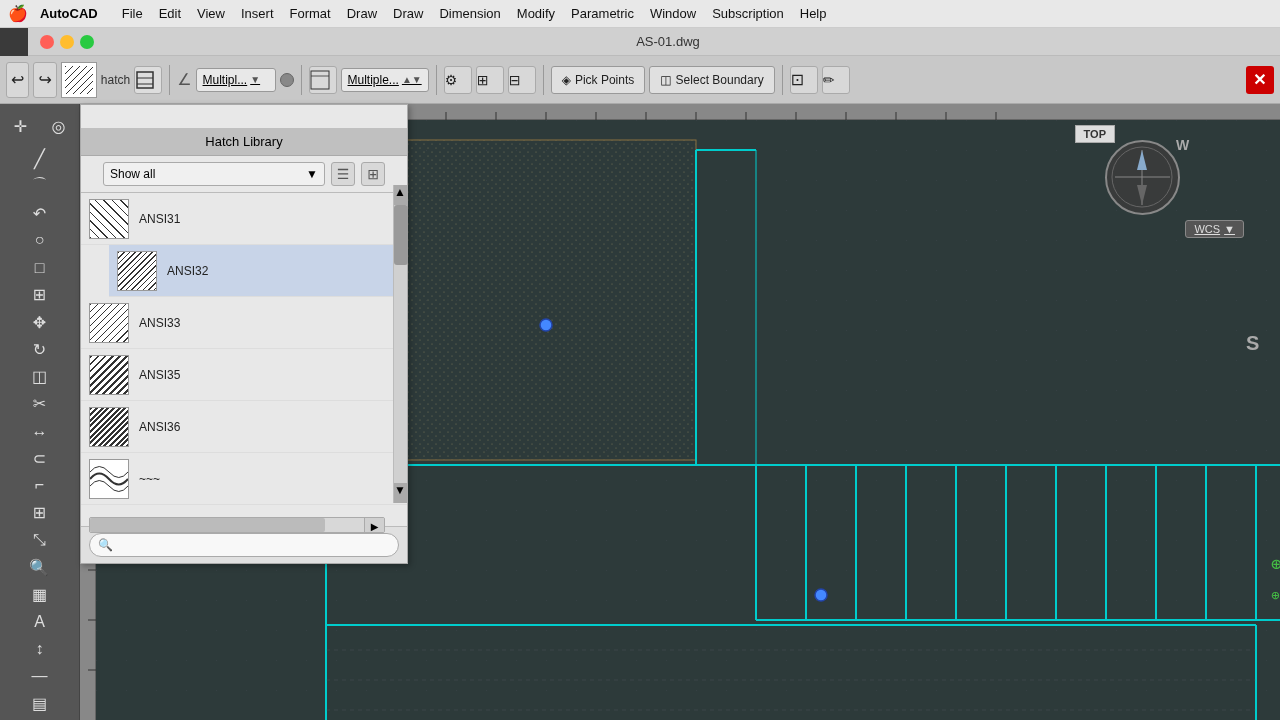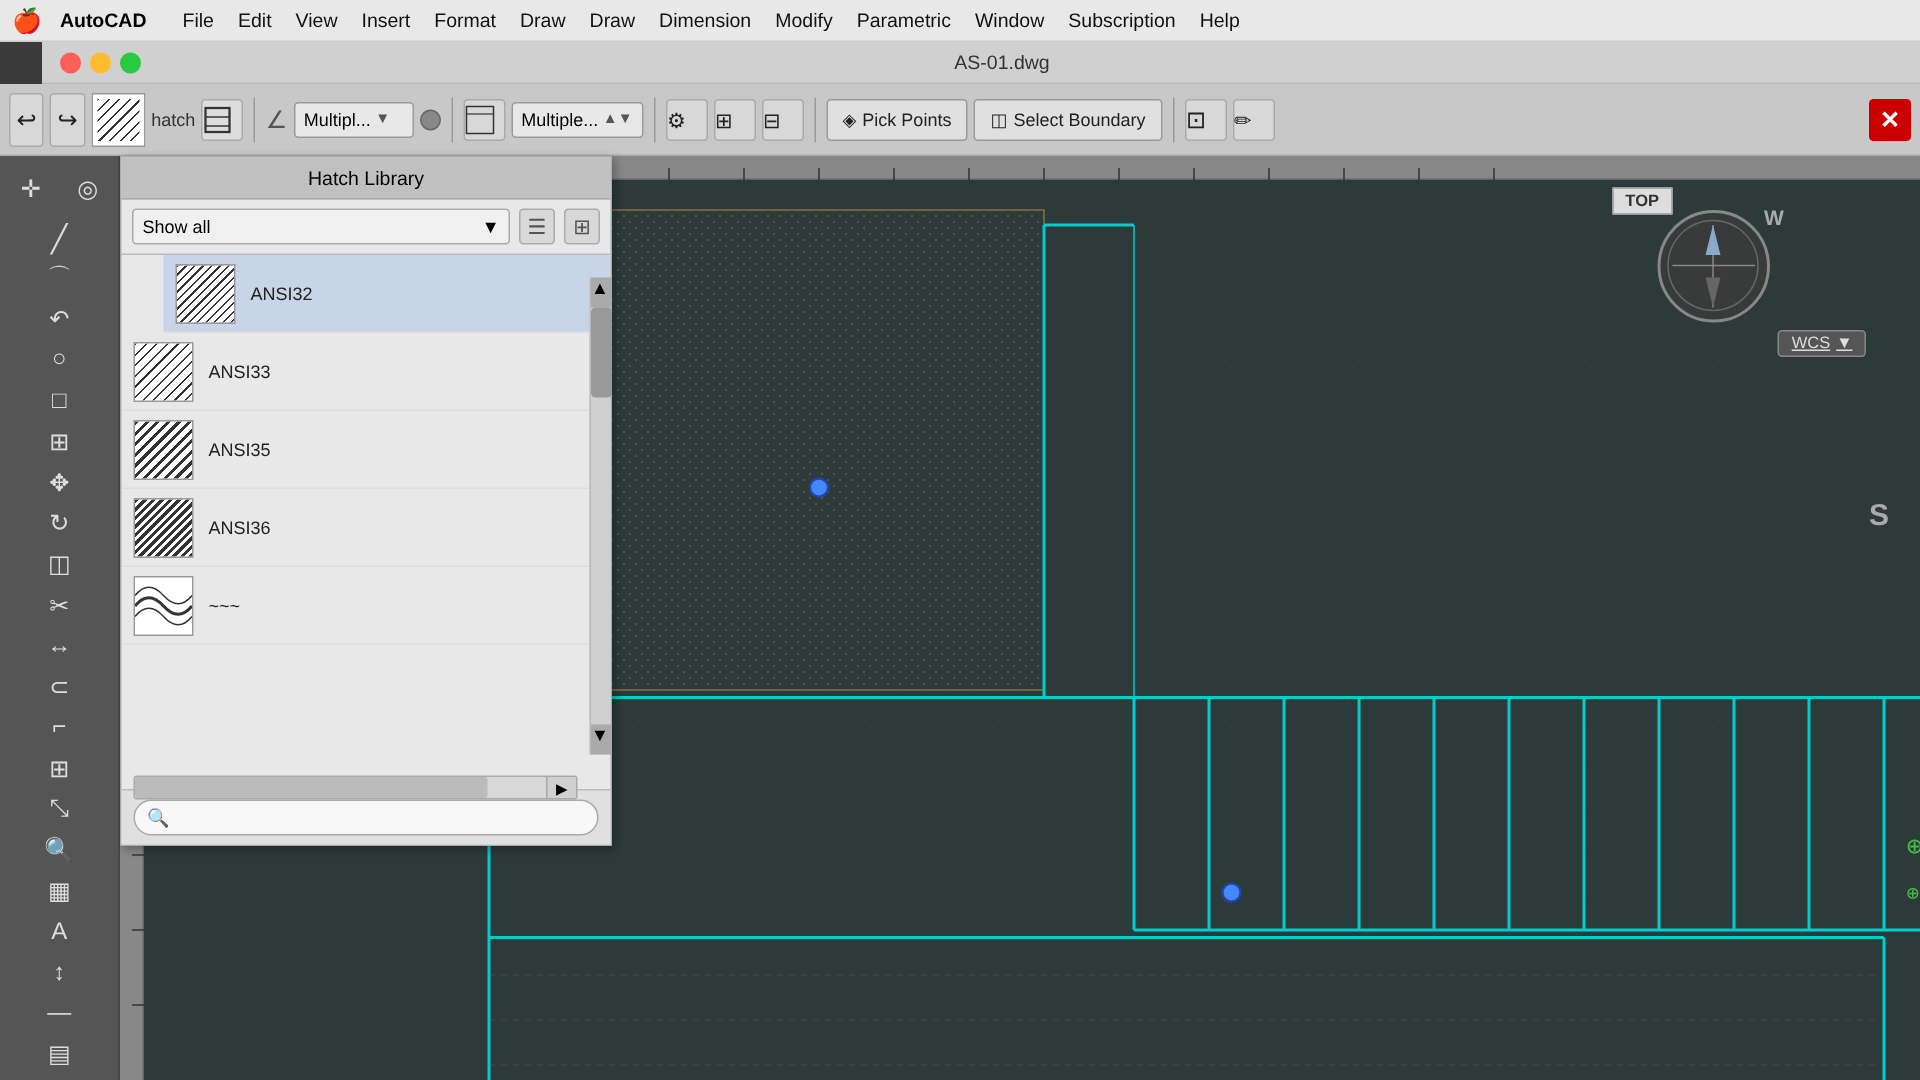--- a/index.html
+++ b/index.html
@@ -46,21 +46,21 @@
     .hatch-icon {
       width: 28px; height: 28px;
       background: repeating-linear-gradient(135deg, #333 0px, #333 1px, transparent 1px, transparent 5px);
     }
     .toolbar-separator { width: 1px; height: 30px; background: #999; margin: 0 3px; }
     .toolbar-angle-icon { font-size: 16px; color: #555; }
     .toolbar-label { font-size: 12px; color: #333; }
     .toolbar-dropdown {
       height: 24px; padding: 0 6px; background: #e8e8e8; border: 1px solid #999;
       border-radius: 3px; display: flex; align-items: center; gap: 3px; cursor: pointer;
-      font-size: 12px; min-width: 80px;
+      font-size: 12px; min-width: 80px; text-decoration: underline;
     }
     .toolbar-dropdown-arrow { font-size: 10px; color: #555; }
     .toolbar-circle { width: 14px; height: 14px; border-radius: 50%; background: #888; border: 1px solid #666; }
     .toolbar-pick-btn {
       height: 28px; padding: 0 10px; background: #e0e0e0; border: 1px solid #999;
       border-radius: 3px; cursor: pointer; display: flex; align-items: center; gap: 4px;
       font-size: 12px; color: #222;
     }
     .toolbar-close-btn {
       width: 28px; height: 28px; background: #c00; border: none; border-radius: 3px;
@@ -84,24 +84,24 @@
     .left-tool-group { display: flex; gap: 2px; }
 
     
     .hatch-library {
       position: absolute; left: 80px; top: 0; width: 328px; height: 460px;
       background: #e8e8e8; border: 1px solid #aaa; box-shadow: 2px 2px 6px rgba(0,0,0,0.3);
       z-index: 10; display: flex; flex-direction: column;
     }
     .hatch-library-title {
       background: #c0c0c0; padding: 6px 10px; font-size: 13px; font-weight: 500;
-      text-align: center; border-bottom: 1px solid #aaa;
+      text-align: center; border-bottom: 1px solid #aaa; margin-top: 23px;
     }
     .hatch-library-toolbar {
-      display: flex; align-items: center; padding: 6px 7px; gap: 6px;
+      display: flex; align-items: center; padding: 6px 22px; gap: 6px;
       border-bottom: 1px solid #bbb;
     }
     .hatch-filter-dropdown {
       flex: 1; height: 24px; padding: 0 6px; background: #f0f0f0;
       border: 1px solid #aaa; border-radius: 3px; font-size: 12px; cursor: pointer;
       display: flex; align-items: center; justify-content: space-between;
     }
     .hatch-view-btn {
       width: 24px; height: 24px; background: #d8d8d8; border: 1px solid #aaa;
       border-radius: 3px; cursor: pointer; display: flex; align-items: center; justify-content: center;
@@ -329,20 +329,26 @@
       <div class="hatch-filter-dropdown">
         <span>Show all</span>
         <span>▼</span>
       </div>
       <div class="hatch-view-btn">☰</div>
       <div class="hatch-view-btn">⊞</div>
     </div>
 
     <div class="hatch-list">
 
+      <div class="hatch-item">
+        <div class="hatch-item-preview">
+          <div class="pattern-ansi31"></div>
+        </div>
+        <span class="hatch-item-label">ANSI31</span>
+      </div>
 
       <div class="hatch-item selected">
         <div class="hatch-item-preview">
           <div class="pattern-ansi32"></div>
         </div>
         <span class="hatch-item-label">ANSI32</span>
       </div>
 
       <div class="hatch-item">
         <div class="hatch-item-preview">

